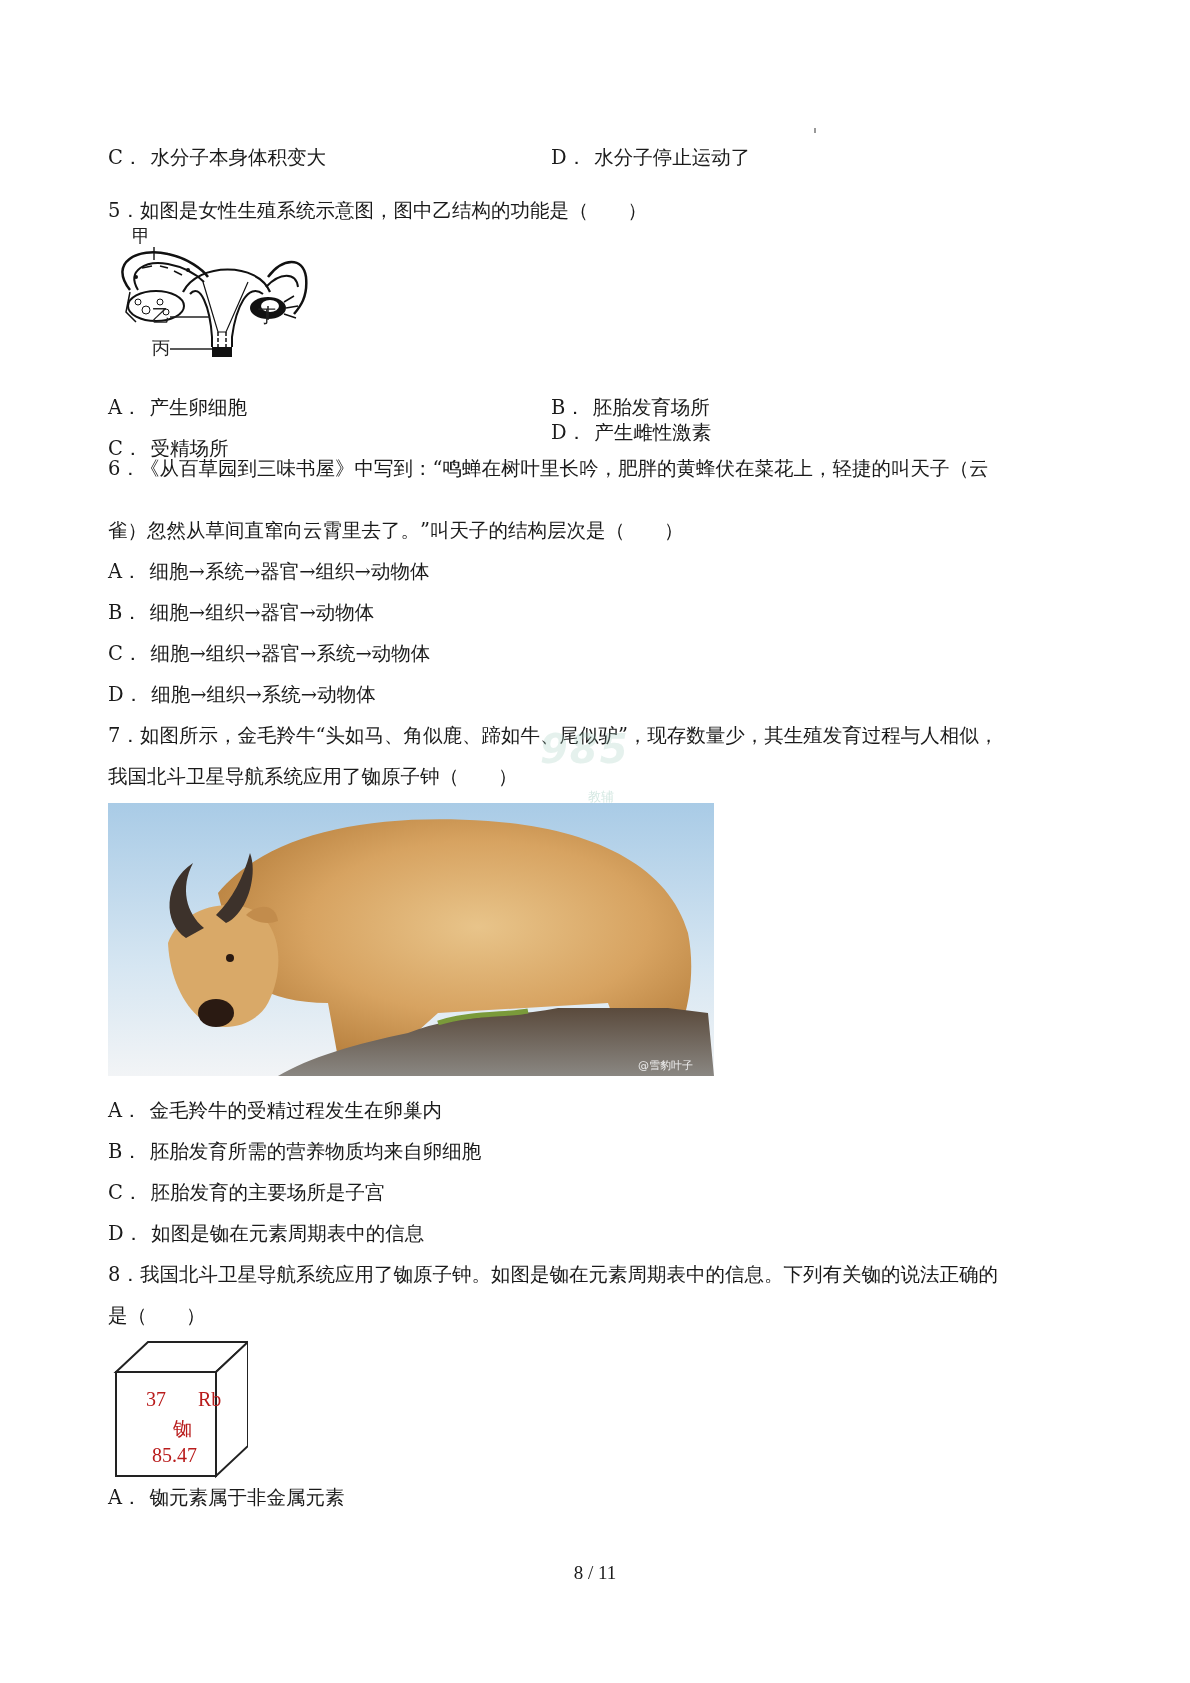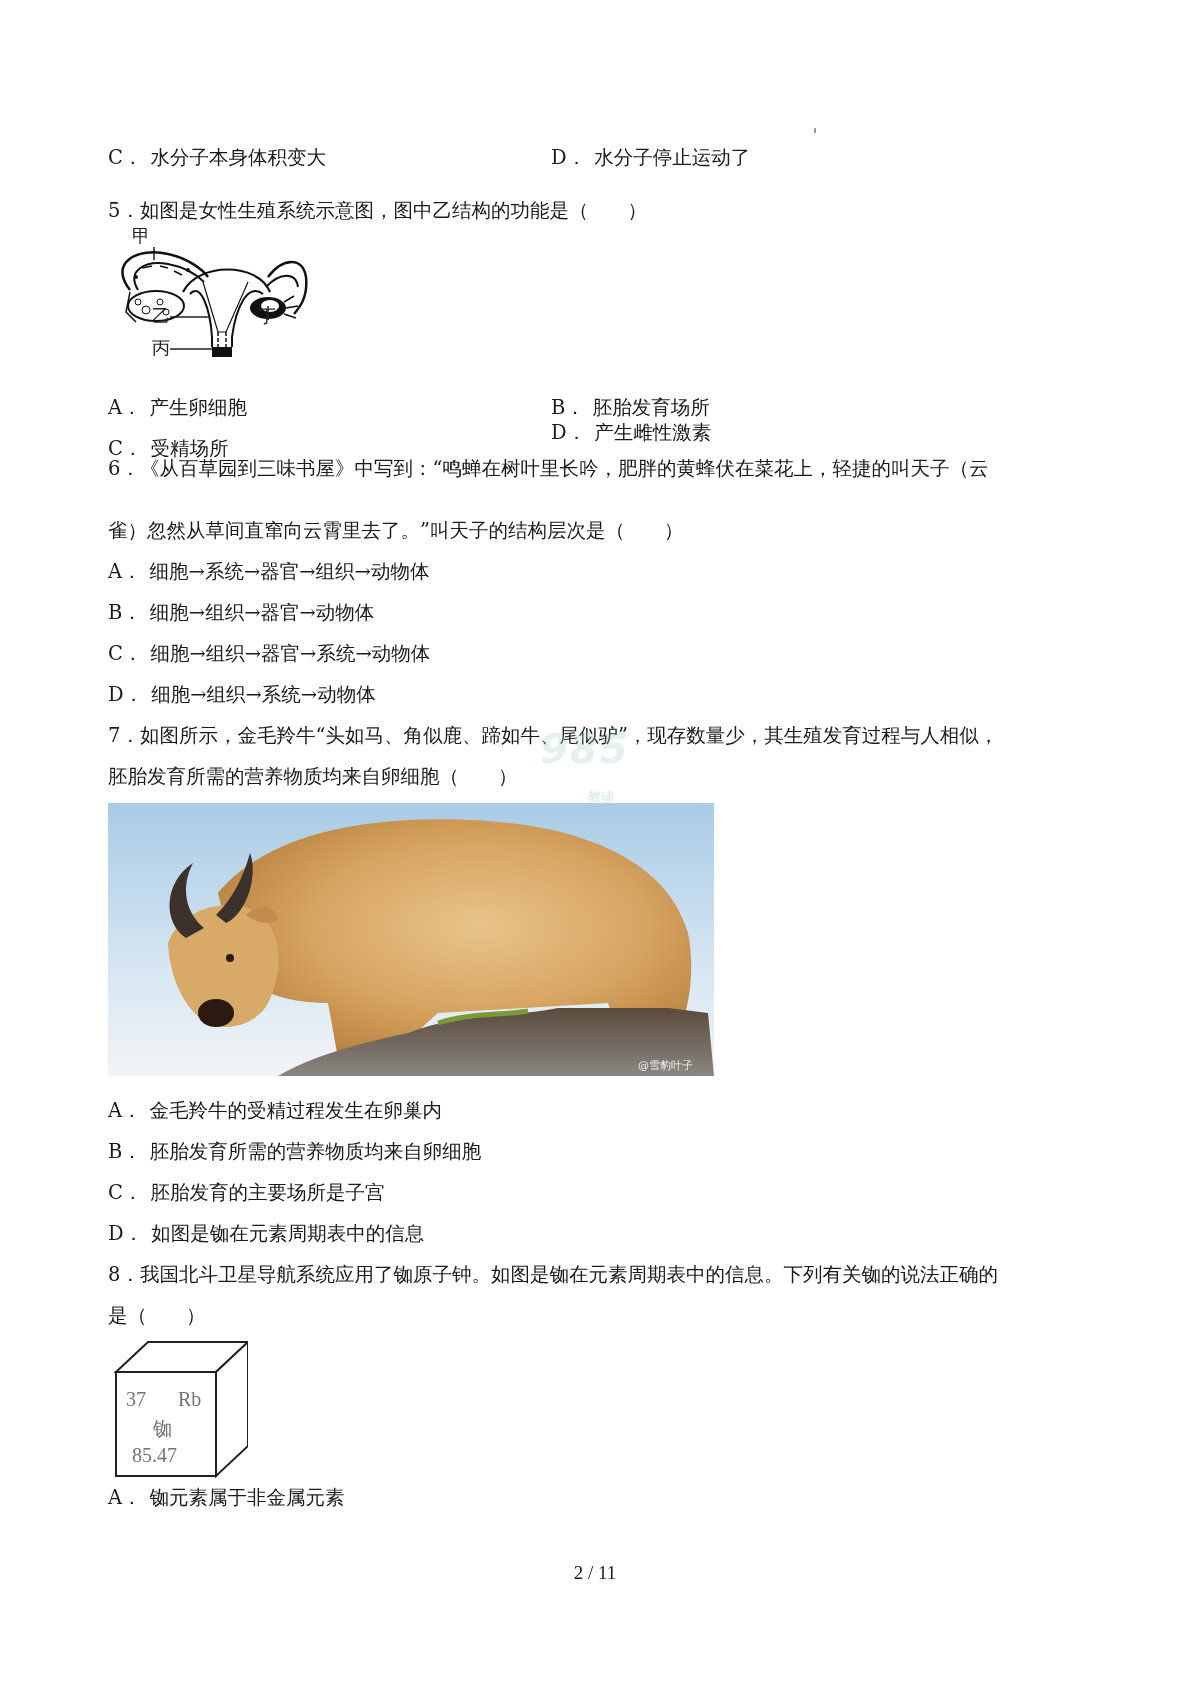--- a/index.html
+++ b/index.html
@@ -12,21 +12,21 @@
   .page-num { position:absolute; top:1562px; left:0; width:1190px; text-align:center; font-size:19px;
               font-family:"Liberation Serif",serif; }
   .dot-mark { position:absolute; left:814px; top:128px; width:2px; height:5px; background:#999; }
   .watermark { position:absolute; left:500px; top:732px; width:190px; height:80px; pointer-events:none; }
   .watermark .num { position:absolute; left:40px; top:-6px; font-size:40px; font-style:italic; font-weight:bold;
                     color:rgba(160,205,190,0.28); font-family:"DejaVu Sans",sans-serif; letter-spacing:2px;text-align:right; }
   .watermark .sub { position:absolute; left:88px; top:56px; font-size:13px; color:rgba(160,205,190,0.45);
                     font-family:"DejaVu Sans",sans-serif; }
   .animal { position:absolute; left:108px; top:803px; width:606px; height:273px; overflow:hidden; }
   .element-box { position:absolute; left:108px; top:1340px; width:140px; height:140px; }
-  .el-text { position:absolute; font-family:"Liberation Serif",serif; color:#737373; }
+  .el-text { position:absolute; font-family:"Liberation Serif",serif; color:#b91c1c;margin-left:20px; }
 </style>
 </head>
 <body>
 
 <div class="dot-mark"></div>
 
 <div class="line" style="top:145px;">
   <span class="label">C．</span><span>水分子本身体积变大</span>
 </div>
 <div class="line col2" style="top:145px;">
@@ -97,21 +97,21 @@
   <span class="label">B．</span><span>细胞→组织→器官→动物体</span>
 </div>
 <div class="line" style="top:641px;">
   <span class="label">C．</span><span>细胞→组织→器官→系统→动物体</span>
 </div>
 <div class="line" style="top:682px;">
   <span class="label">D．</span><span>细胞→组织→系统→动物体</span>
 </div>
 
 <div class="line" style="top:723px;">7．如图所示，金毛羚牛“头如马、角似鹿、蹄如牛、尾似驴”，现存数量少，其生殖发育过程与人相似，</div>
-<div class="line" style="top:764px;">胚胎发育所需的营养物质均来自卵细胞（　　）</div>
+<div class="line" style="top:764px;">我国北斗卫星导航系统应用了铷原子钟（　　）</div>
 
 <div class="watermark">
   <span class="num">985</span>
   <span class="sub">教辅</span>
 </div>
 
 <div class="animal">
   <svg width="606" height="273" viewBox="0 0 606 273">
     <defs>
       <linearGradient id="sky" x1="0" y1="0" x2="0" y2="1">
@@ -172,13 +172,13 @@
   <span class="el-text" style="left:18px;top:48px;font-size:20px;">37</span>
   <span class="el-text" style="left:70px;top:48px;font-size:20px;">Rb</span>
   <span class="el-text" style="left:45px;top:76px;font-size:19px;font-family:'DejaVu Sans',sans-serif;">铷</span>
   <span class="el-text" style="left:24px;top:104px;font-size:20px;">85.47</span>
 </div>
 
 <div class="line" style="top:1485px;">
   <span class="label">A．</span><span>铷元素属于非金属元素</span>
 </div>
 
-<div class="page-num">2 / 11</div>
+<div class="page-num">8 / 11</div>
 
 </body></html>

